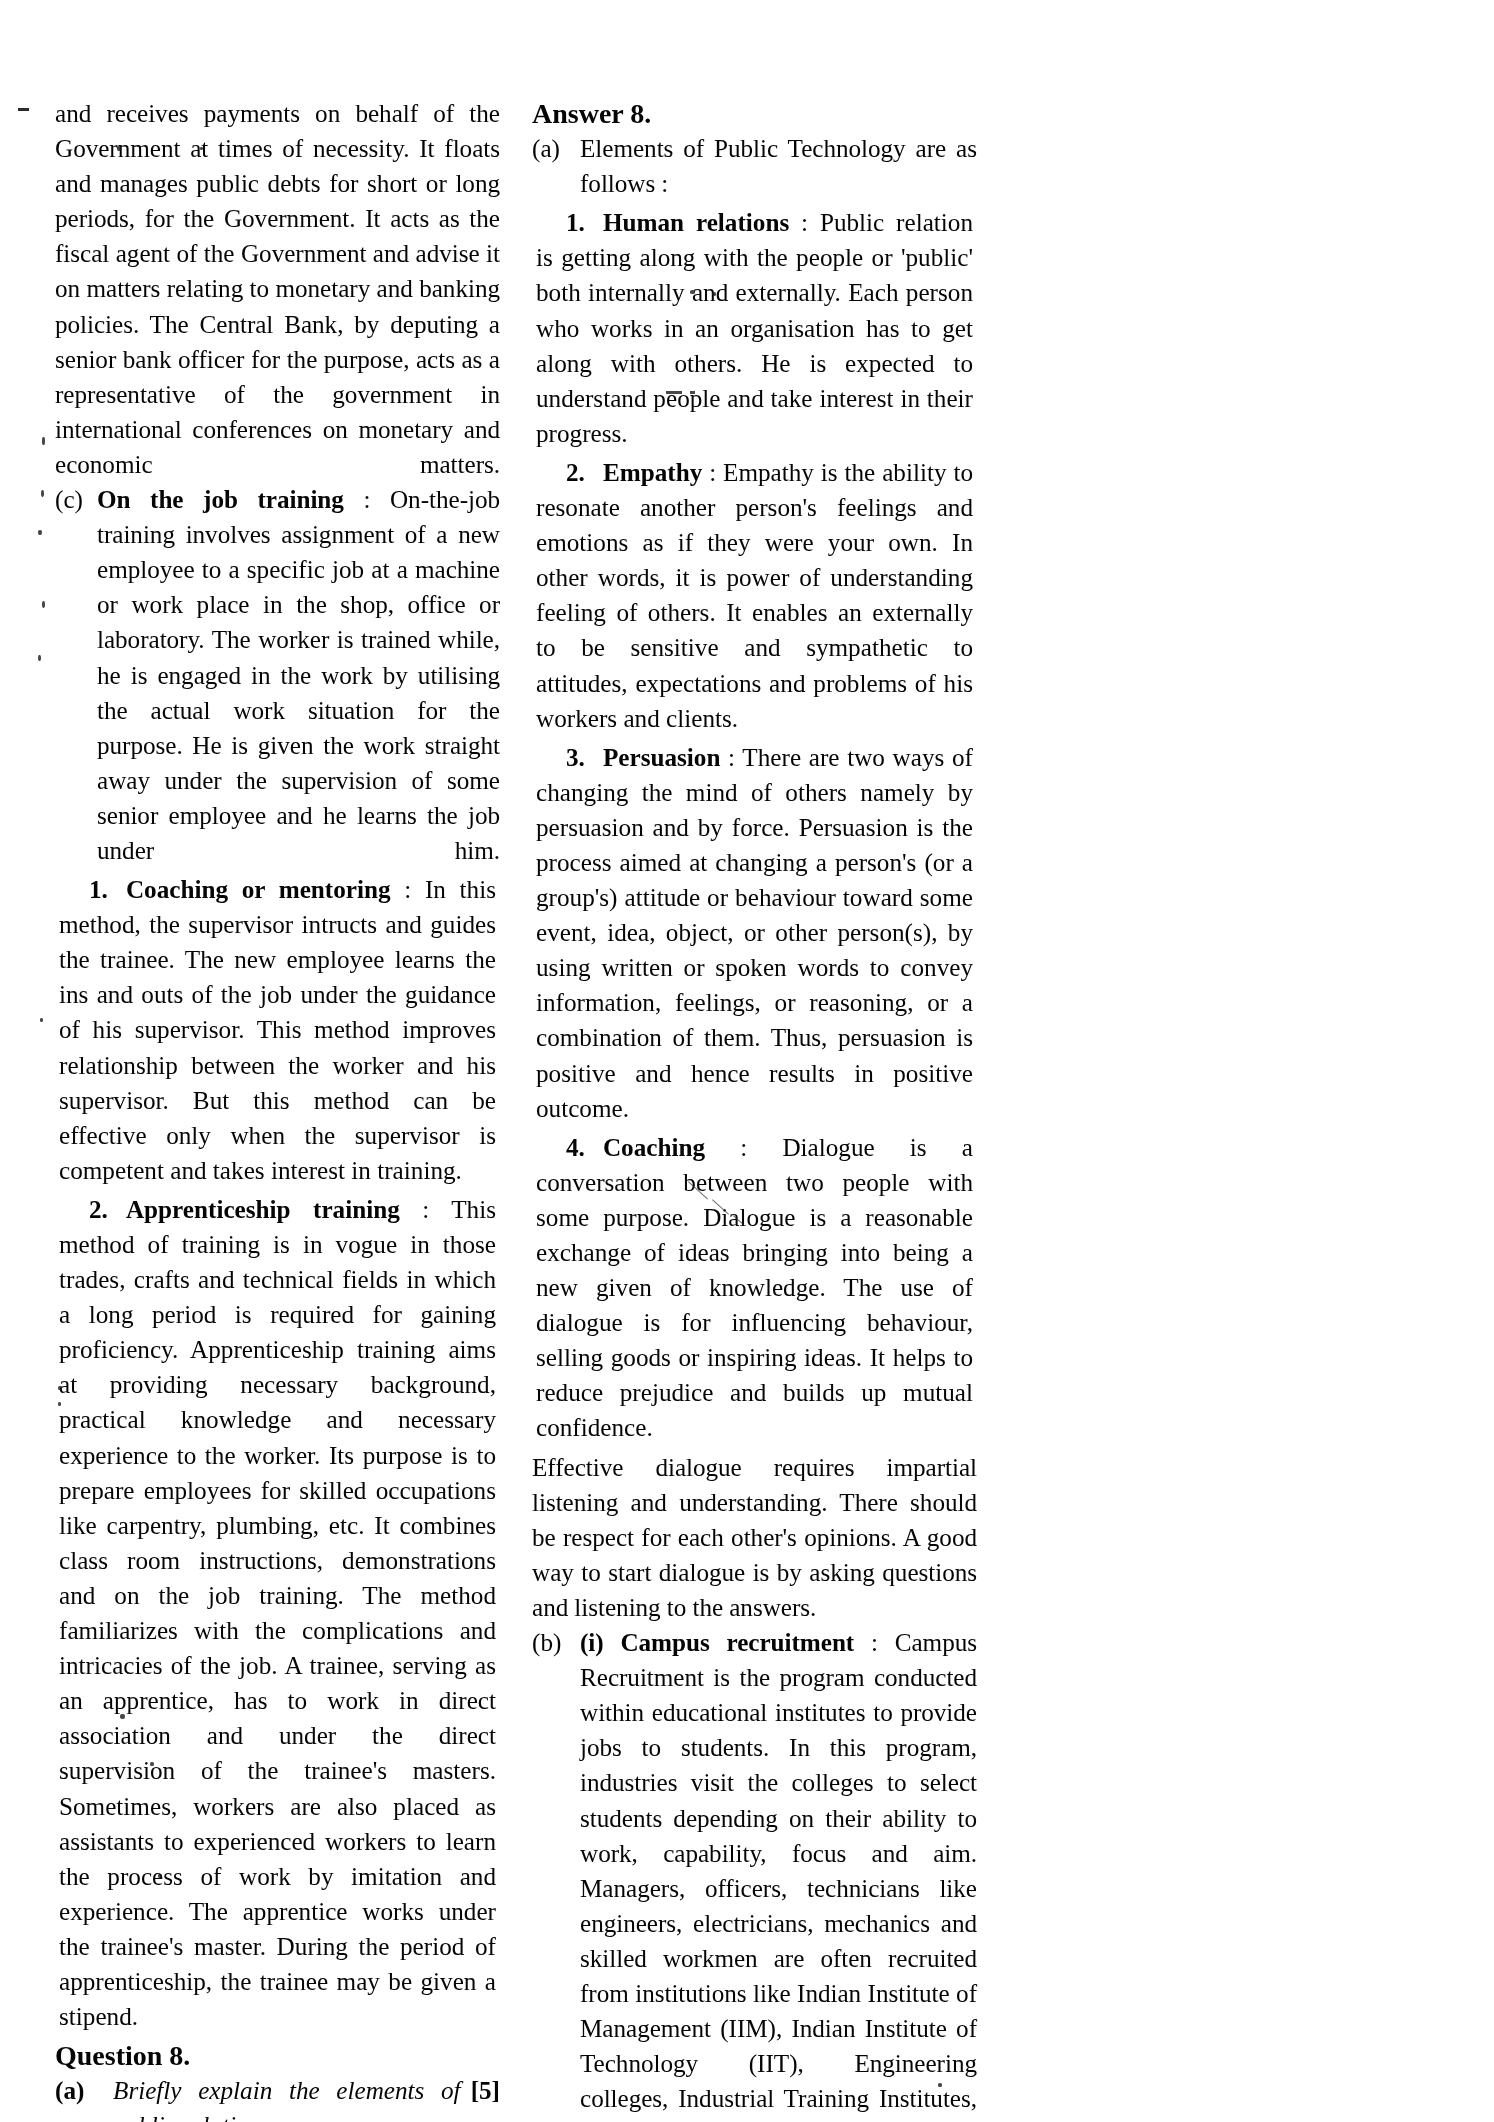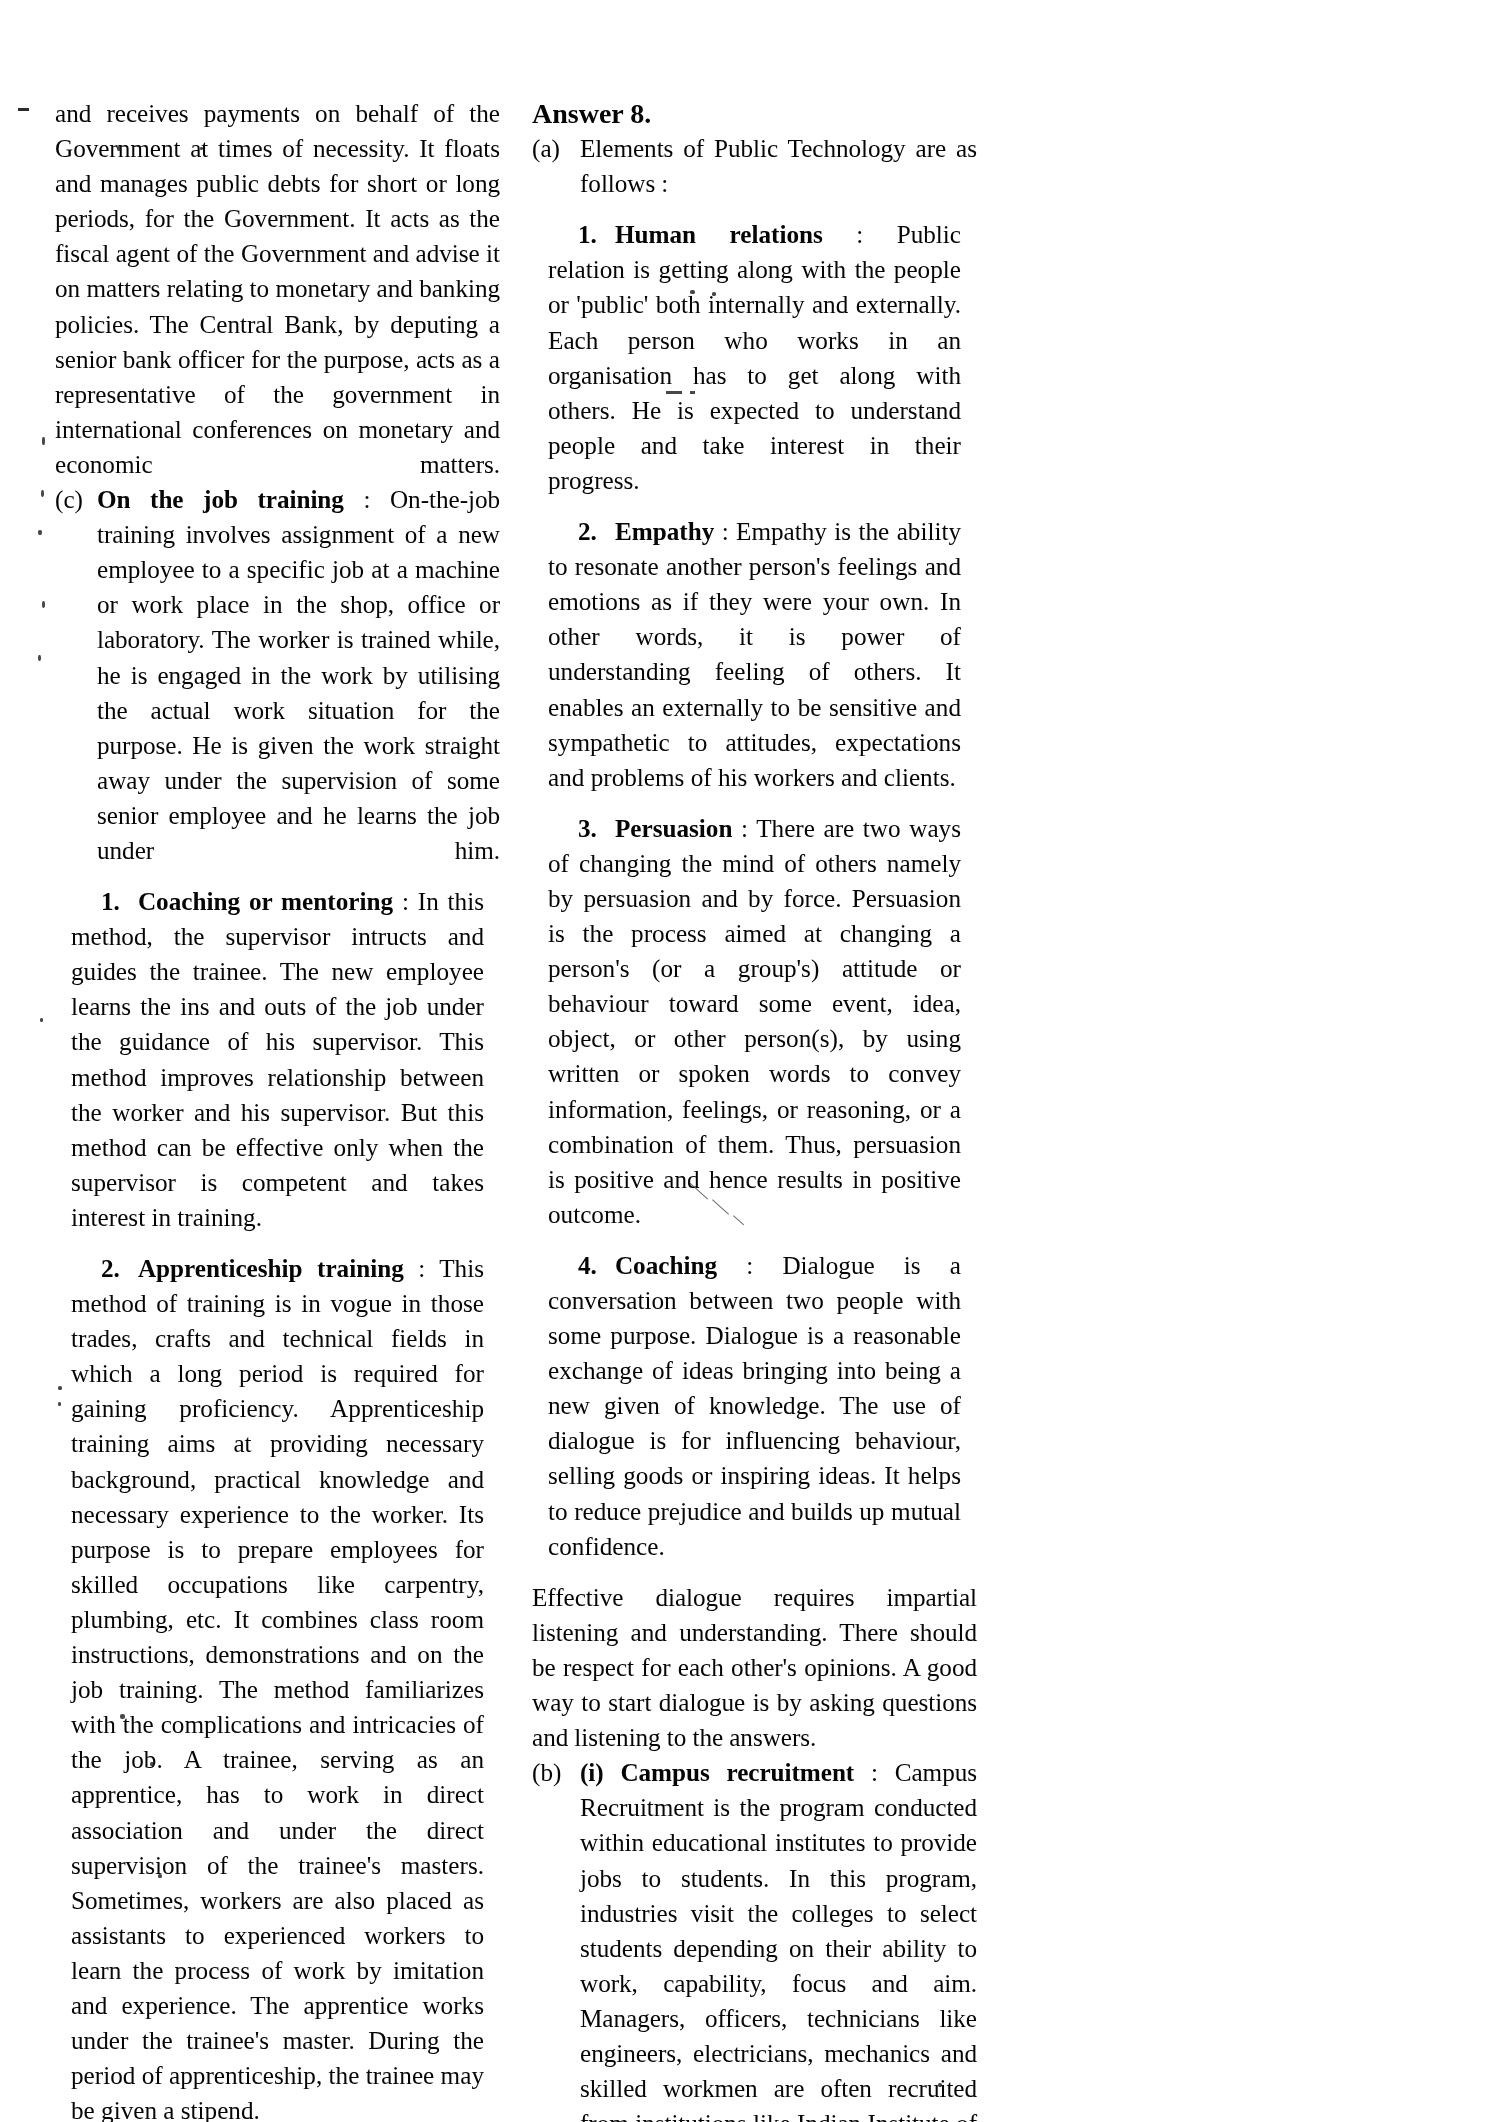--- a/index.html
+++ b/index.html
@@ -97,21 +97,21 @@
     font-weight: bold;
     white-space: nowrap;
   }
 
   
   .numbered {
     font-size: 25.2px;
     line-height: 35.1px;
     text-align: justify;
     text-align-last: left;
-    margin: 16px;
+    margin: 4px;
     text-indent: 30px;
   }
   .numbered .num {
     font-weight: bold;
     padding-right: 18px;
   }
 
   
   .speck {
     position: absolute;

